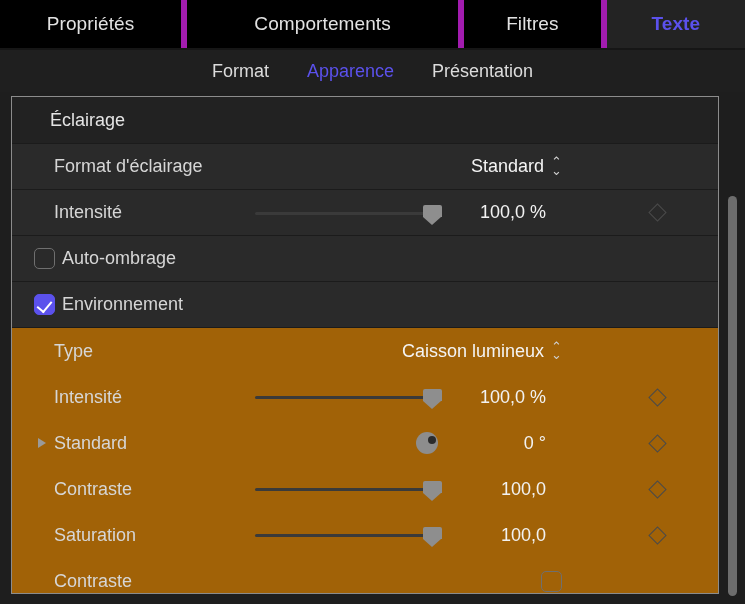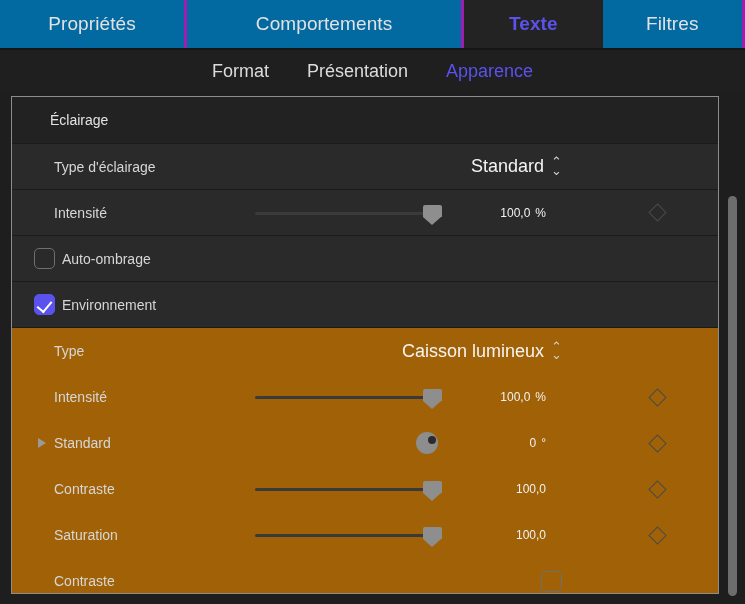--- a/index.html
+++ b/index.html
@@ -20,22 +20,22 @@
   .tabbar {
     position: absolute;
     left: 0; top: 0;
     width: 745px; height: 50px;
     background: #161616;
     display: flex;
     box-sizing: border-box;
   }
   .tab {
     height: 48px;
-    background: #0369a1;
-    border-right: 3px solid #a21caf;
+    background: #000000;
+    border-right: 6px solid #a21caf;
     display: flex;
     align-items: center;
     justify-content: center;
     font-size: 19px;
     color: #e2e2e2;
     letter-spacing: 0.1px;
     box-sizing: border-box;
   }
   .tab.t0 { width: 197px; }
   .tab.t1 { width: 292px; }
@@ -84,21 +84,21 @@
     align-items: center;
   }
   
   .row.outer { background: #2a2a2a; border-bottom: 1px solid #1b1b1b; }
   .row.header { background: #222222; border-bottom: 1px solid #1b1b1b; height: 47px; }
   
   .row.nested { background: #a16207; border-bottom: none; }
 
   .label {
     position: absolute;
-    font-size: 14px;
+    font-size: 18px;
     color: #d6d6d6;
     white-space: nowrap;
   }
   .label.lvl1 { left: 42px; }
   .label.chk  { left: 42px; padding-left: 8px; }
   .label.header-lbl { left: 38px; color: #e4e4e4; }
 
   
   .disclosure {
     position: absolute;
@@ -178,21 +178,21 @@
     width: 8px; height: 8px;
     border-radius: 50%;
     background: #2b2b2b;
   }
 
   
   .value {
     position: absolute;
     right: 172px;
     text-align: right;
-    font-size: 12px;
+    font-size: 18px;
     color: #f2f2f2;
     white-space: nowrap;
   }
   .value .unit {
     color: #f2f2f2;
     margin-left: 5px;
   }
 
   
   .popup {
@@ -237,43 +237,43 @@
 </head>
 <body>
 
 <div class="tabbar">
   <div class="tab t0">
     <span>Propriétés</span>
   </div>
   <div class="tab t1">
     <span>Comportements</span>
   </div>
+  <div class="tab t2">
+    <span>Filtres</span>
+  </div>
   <div class="tab t3">
     <span>Texte</span>
   </div>
-  <div class="tab t2">
-    <span>Filtres</span>
-  </div>
 </div>
 <div class="tabbar-underline"></div>
 
 <div class="subtabs">
   <div class="subtab">Format</div>
+  <div class="subtab active">Apparence</div>
   <div class="subtab">Présentation</div>
-  <div class="subtab active">Apparence</div>
 </div>
 
 <div class="panel">
 
   <div class="row header">
     <span class="label header-lbl">Éclairage</span>
   </div>
 
   <div class="row outer">
-    <span class="label lvl1">Type d'éclairage</span>
+    <span class="label lvl1">Format d'éclairage</span>
     <div class="popup">
       <span>Standard</span>
       <span class="stepper">
         <span>⌃</span>
         <span>⌄</span>
       </span>
     </div>
   </div>
 
   <div class="row outer">

